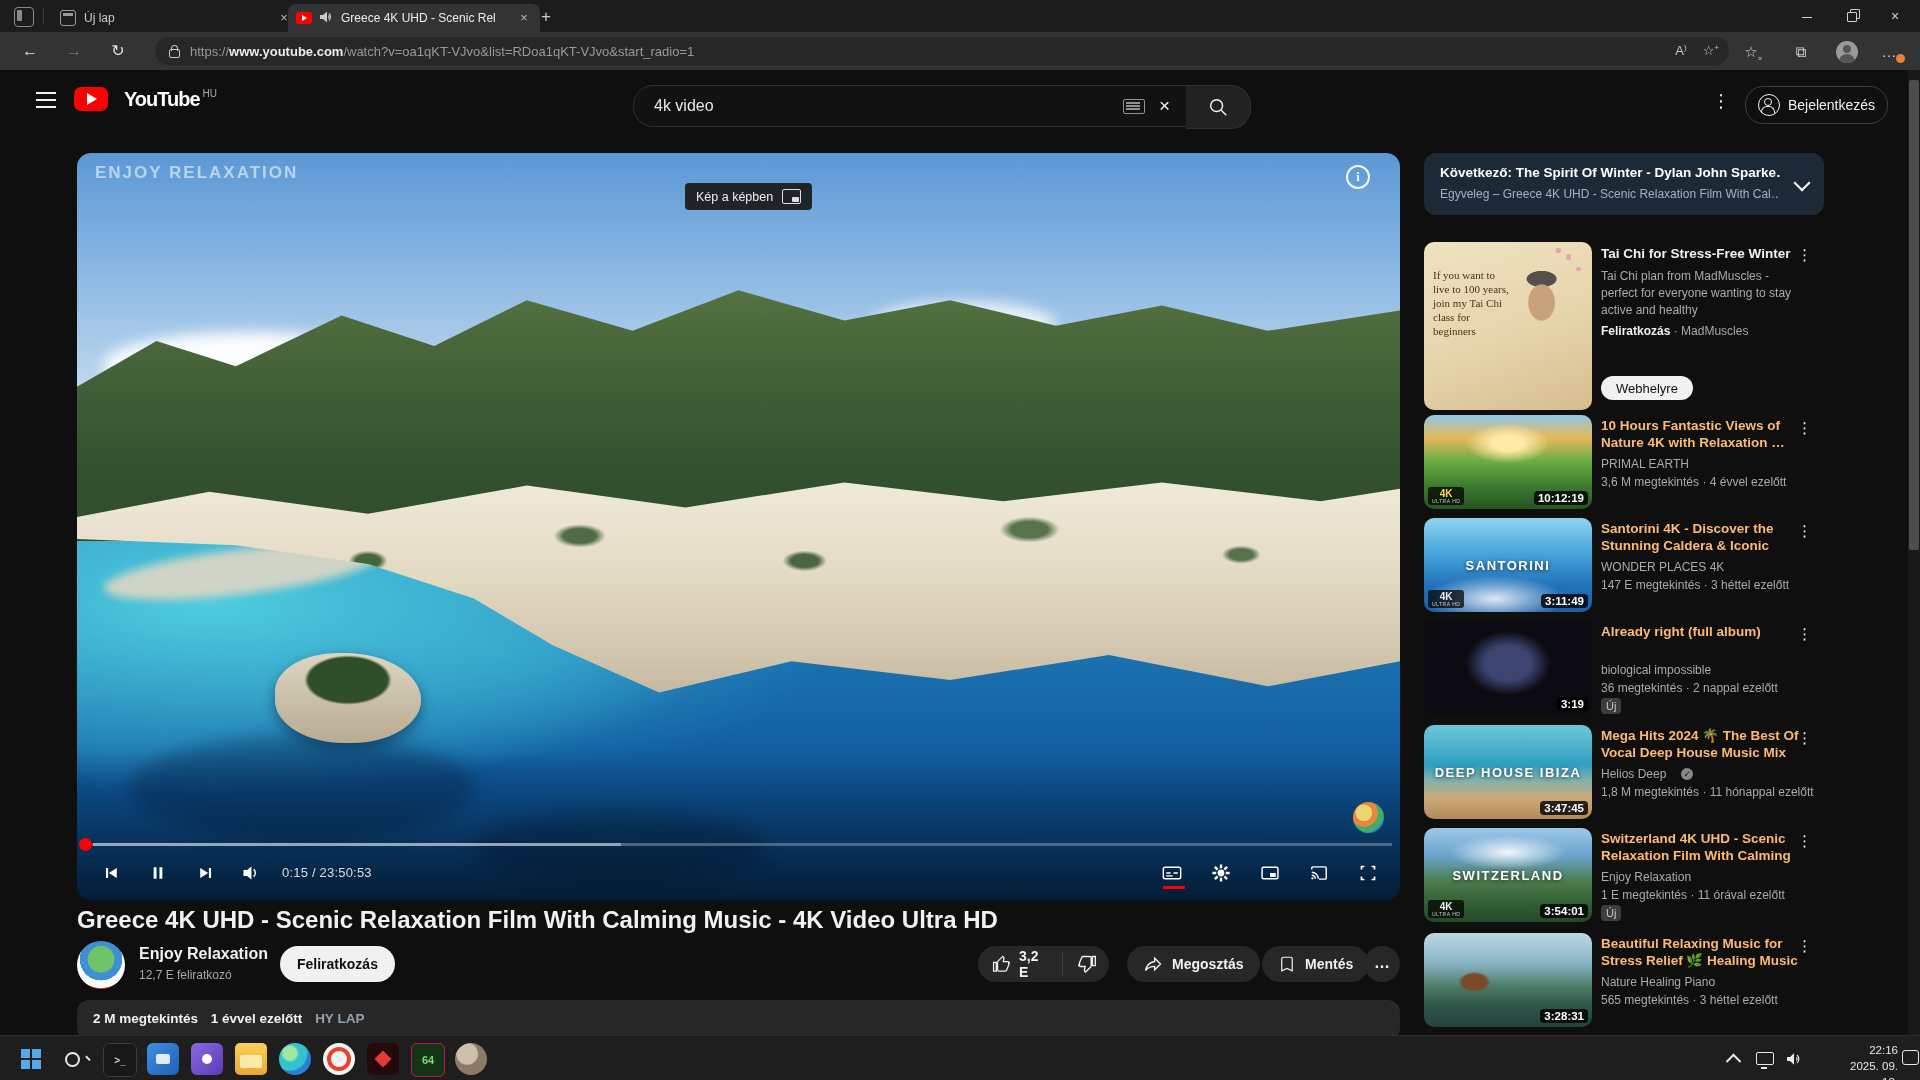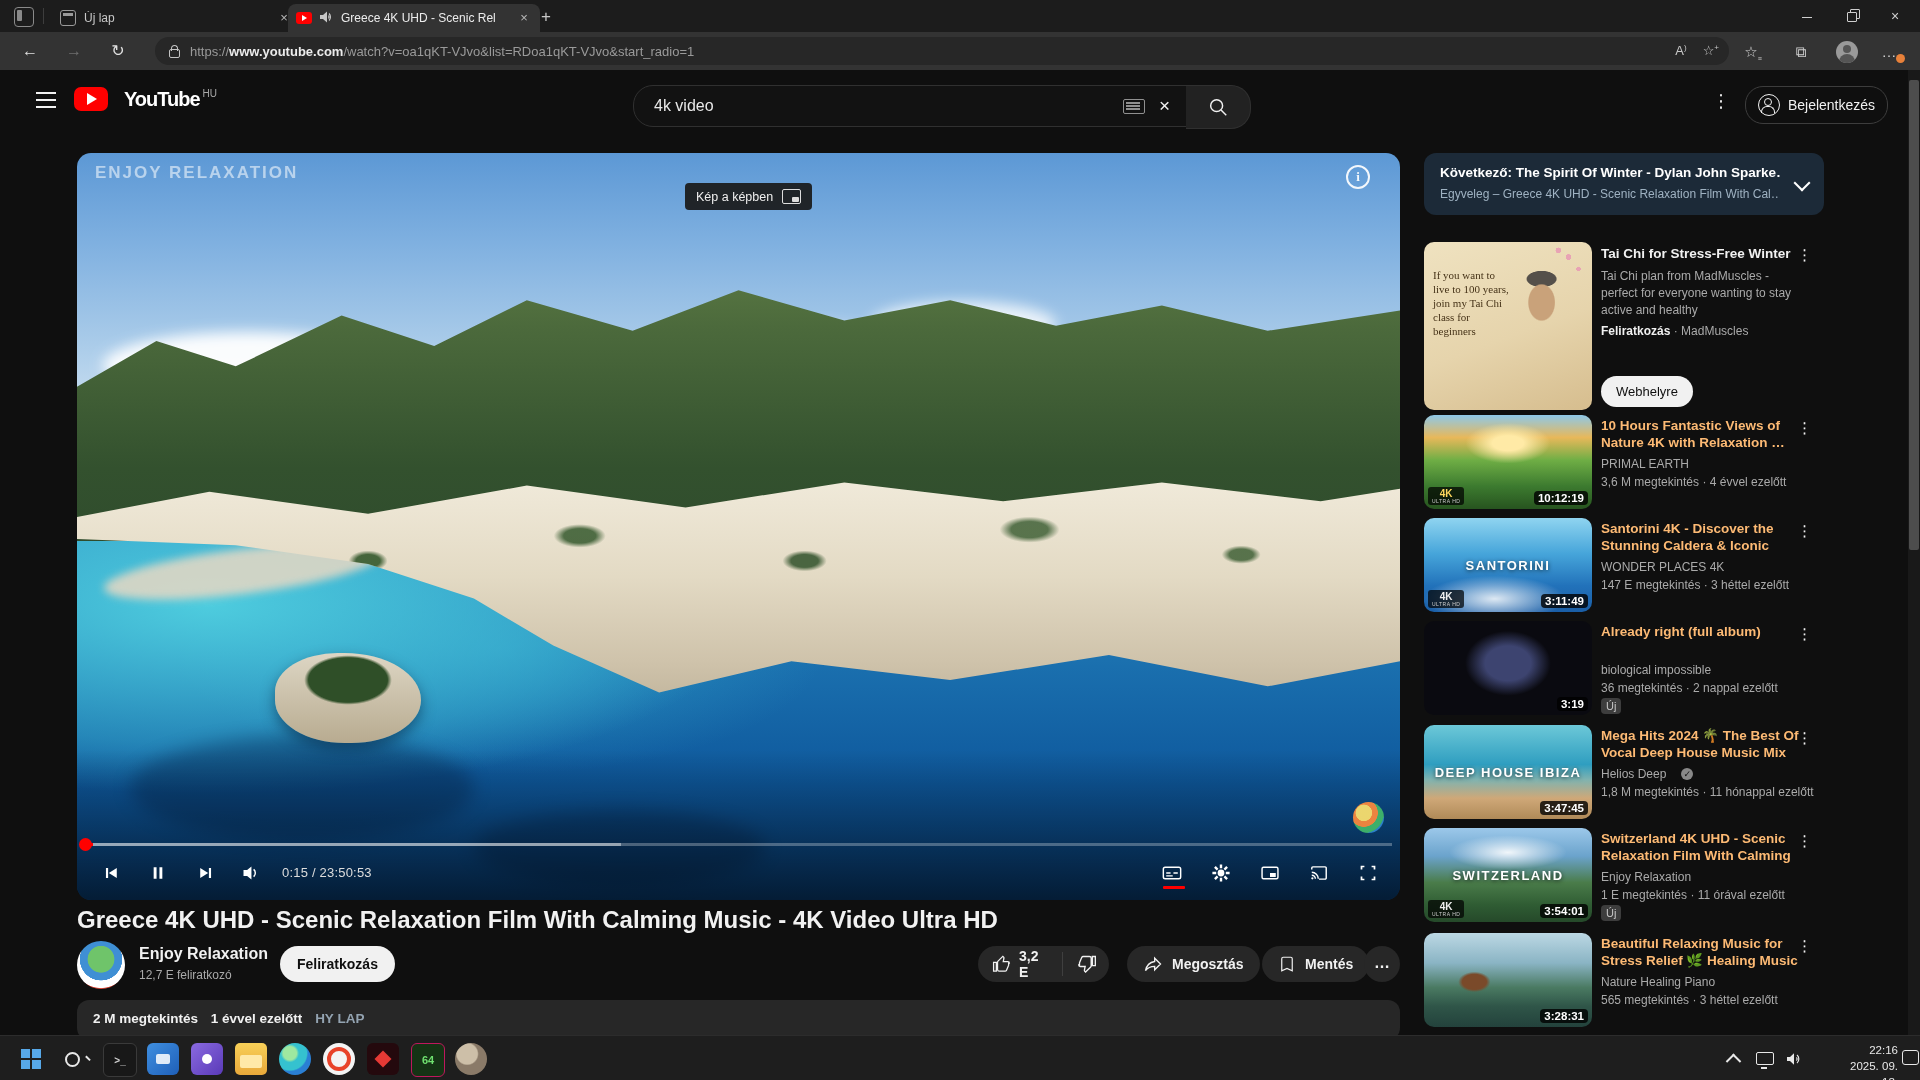--- a/index.html
+++ b/index.html
@@ -129,21 +129,21 @@
                radial-gradient(26px 14px at 70% 22%,#55504a 55%,transparent 60%),
                radial-gradient(5px 5px at 86% 9%,#e8a3b4 55%,transparent 60%),
                radial-gradient(4px 4px at 92% 16%,#e8a3b4 55%,transparent 60%),
                radial-gradient(5px 5px at 80% 5%,#e8a3b4 55%,transparent 60%),
                linear-gradient(160deg,#efe2c0 0%,#e6d4ac 55%,#d6bd8e 100%);}
   .adthumb .txt{position:absolute;left:9px;top:26px;width:78px;font-size:11px;line-height:14px;font-family:"Liberation Serif",serif;}
   .adtitle{position:absolute;left:177px;top:4px;width:198px;font-size:13.5px;font-weight:bold;color:#f1f1f1;white-space:nowrap;}
   .addesc{position:absolute;left:177px;top:26px;width:198px;font-size:12px;line-height:17px;color:#aaa;}
   .adspon{position:absolute;left:177px;top:82px;font-size:12px;color:#aaa;}
   .adspon b{color:#f1f1f1;}
-  .adbtn{position:absolute;left:177px;top:134px;height:31px;padding:0 15px;background:#f1f1f1;color:#0f0f0f;font-size:13px;border-radius:16px;display:flex;align-items:center;}
+  .adbtn{position:absolute;left:177px;top:134px;height:24px;padding:0 15px;background:#f1f1f1;color:#0f0f0f;font-size:13px;border-radius:16px;display:flex;align-items:center;}
   .sg-dots{position:absolute;right:12px;top:4px;color:#f1f1f1;font-size:15px;}
   .sg-row{position:absolute;left:1424px;width:400px;height:94px;}
   .sg-thumb{position:absolute;left:0;top:0;width:168px;height:94px;border-radius:10px;overflow:hidden;display:flex;align-items:center;justify-content:center;}
   .sg-ttext{font-weight:bold;color:#fff;font-size:13px;letter-spacing:1.5px;text-align:center;text-shadow:0 1px 4px rgba(0,0,0,.7);padding:0 10px;}
   .sg-dur{position:absolute;right:4px;bottom:4px;background:rgba(0,0,0,.8);color:#fff;font-size:11.5px;font-weight:bold;padding:1px 4px;border-radius:4px;}
   .sg-4k{position:absolute;left:4px;bottom:4px;background:rgba(0,0,0,.72);padding:2px 4px 1px;border-radius:3px;text-align:center;line-height:1;}
   .sg-4k b{display:block;color:#eee;font-size:10px;}
   .sg-4k i{display:block;color:#ccc;font-style:normal;font-size:5px;letter-spacing:.5px;}
   .nature .sg-4k b{color:#ffd75e;}
   .sg-title{position:absolute;left:177px;top:2px;width:200px;font-size:13.5px;line-height:17px;font-weight:bold;color:#fdba74;max-height:34px;overflow:hidden;}

